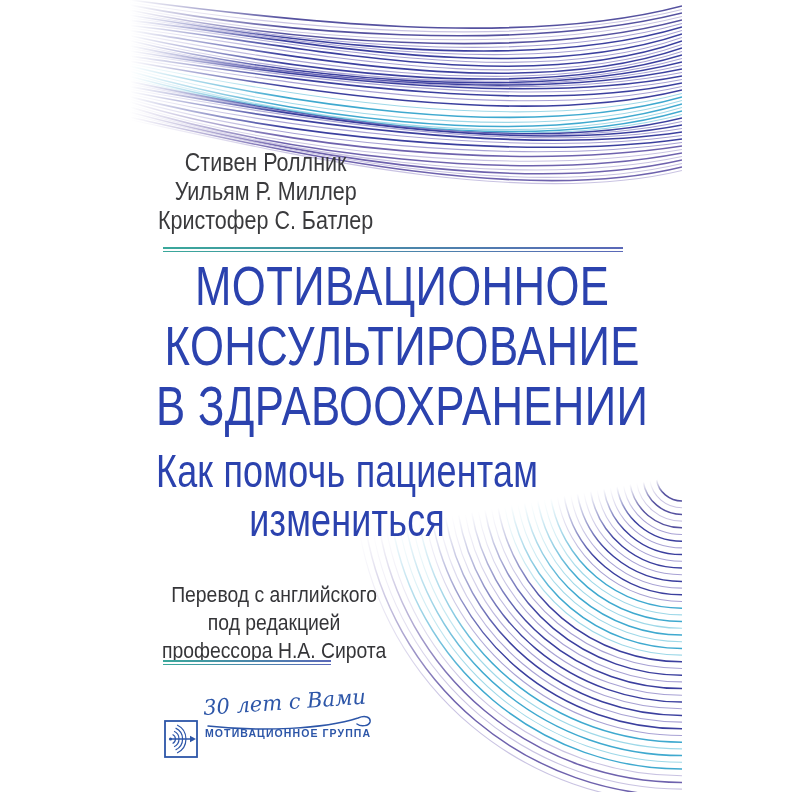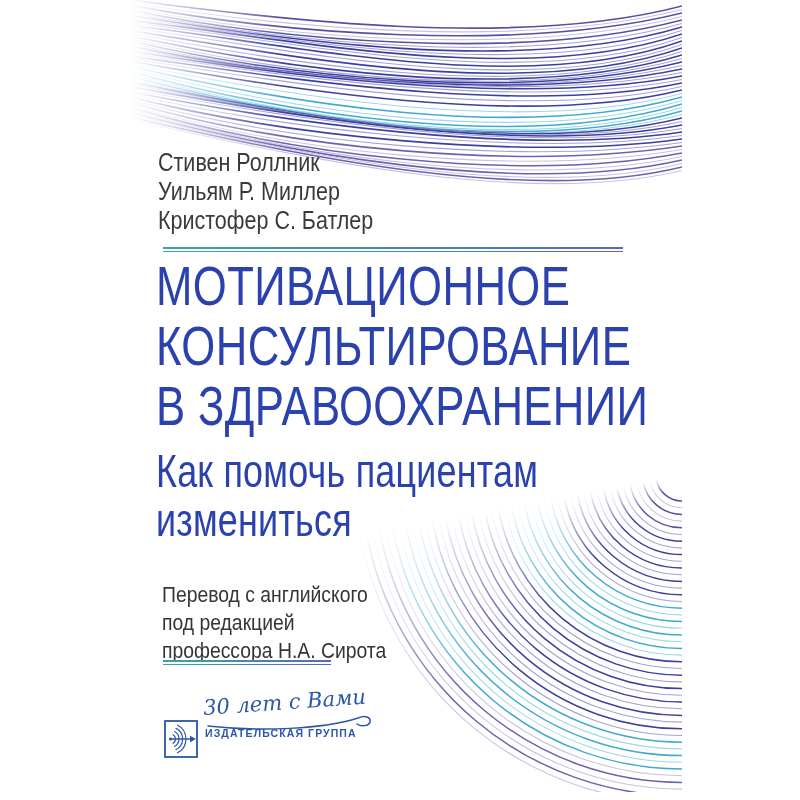--- a/index.html
+++ b/index.html
@@ -1,18 +1,18 @@
 <!DOCTYPE html>
 <html><head>
 <meta charset="utf-8">
 <style>
   html,body{margin:0;padding:0;background:#ffffff;}
   #canvas{
     position:relative;width:768px;height:800px;background:#ffffff;
-    overflow:hidden;font-family:"Liberation Sans",sans-serif;
+    overflow:hidden;font-family:"Liberation Sans",sans-serif;text-align:center;
   }
   svg.pattern{position:absolute;display:block;}
   #top-waves{left:130px;top:0;}
   #bottom-fan{left:330px;top:470px;}
 
   .authors{
     position:absolute;left:158px;top:148px;
     font-size:25px;line-height:29px;color:#3a3a3c;
     transform:scaleX(.86);transform-origin:left top;white-space:nowrap;
   }
@@ -269,16 +269,16 @@
       <path d="M10.1 11.3 A8.5 8.5 0 0 1 10.1 26.7" fill="none" stroke="#2d56a8" stroke-width="1.2"></path>
       <path d="M11.6 8.1 A12 12 0 0 1 11.6 29.9" fill="none" stroke="#2d56a8" stroke-width="1.2"></path>
       <path d="M13.1 5.0 A15.5 15.5 0 0 1 13.1 33.0" fill="none" stroke="#2d56a8" stroke-width="1.2"></path>
       <path d="M6.5 19 H27" stroke="#2d56a8" stroke-width="1.5" fill="none"></path>
       <path d="M26 15.8 L32 19 L26 22.2 Z" fill="#2d56a8"></path>
     </svg>
     <div class="logo-script">30 лет с Вами</div>
     <svg class="logo-flourish" width="185" height="24" viewBox="0 0 185 24">
       <path d="M2 14 C 55 20, 118 17, 152 6 c 7 -3 13 -1 12 4 c -1 4 -9 5 -13 2" fill="none" stroke="#2d56a8" stroke-width="1.5" stroke-linecap="round"></path>
     </svg>
-    <div class="logo-group">ИЗДАТЕЛЬСКАЯ ГРУППА</div>
+    <div class="logo-group">МОТИВАЦИОННОЕ ГРУППА</div>
   </div>
 
 </div>
 
 </body></html>

